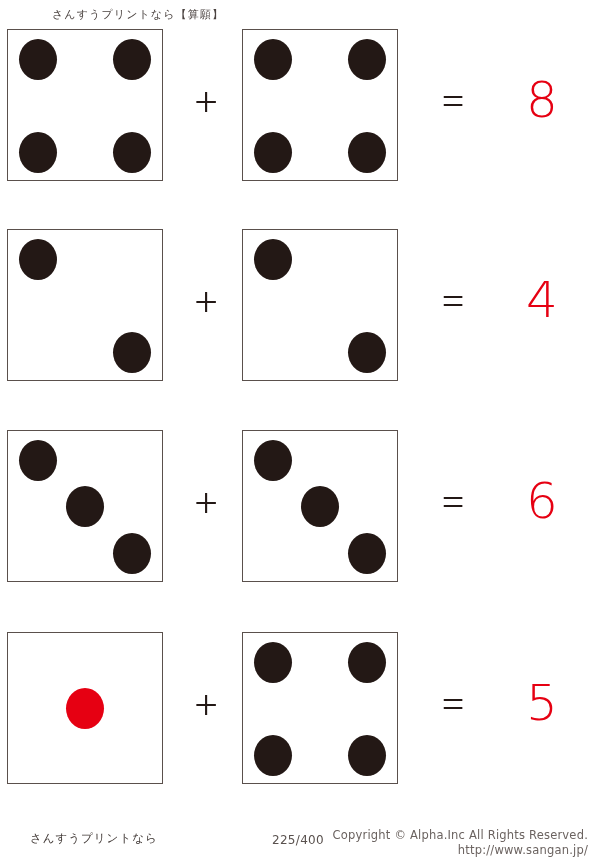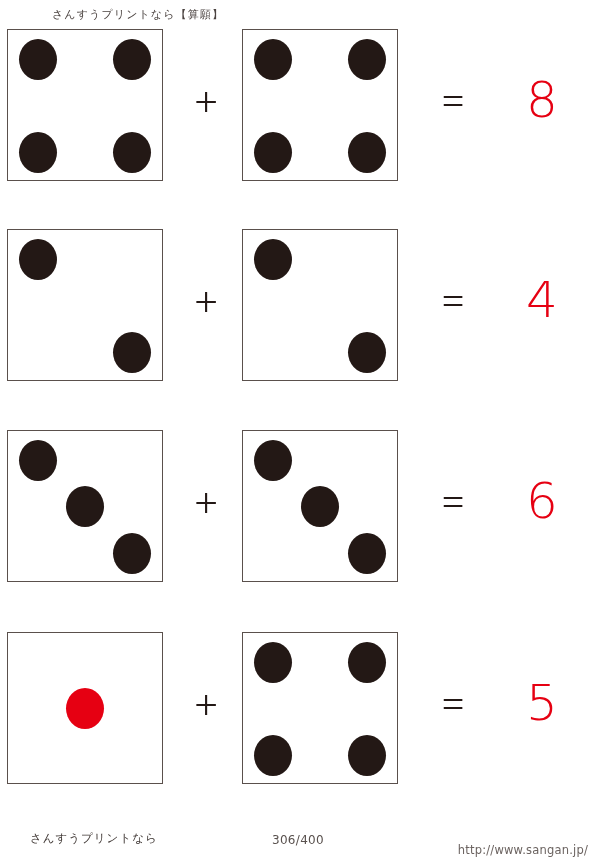--- a/index.html
+++ b/index.html
@@ -224,15 +224,16 @@
         <span class="pip slot-bl"></span>
         <span class="pip slot-br"></span>
       </div>
       <div class="op-equals">=</div>
       <div class="answer">5</div>
     </div>
   </div>
 
 <div id="footer">
   <div id="footer-title">さんすうプリントなら</div>
-  <div id="footer-pageno">306/400</div>
+  <div id="footer-pageno">225/400</div>
+  <div id="footer-copyright">Copyright ©  Alpha.Inc All Rights Reserved.</div>
   <div id="footer-url">http://www.sangan.jp/</div>
 </div>
 
 </body></html>

